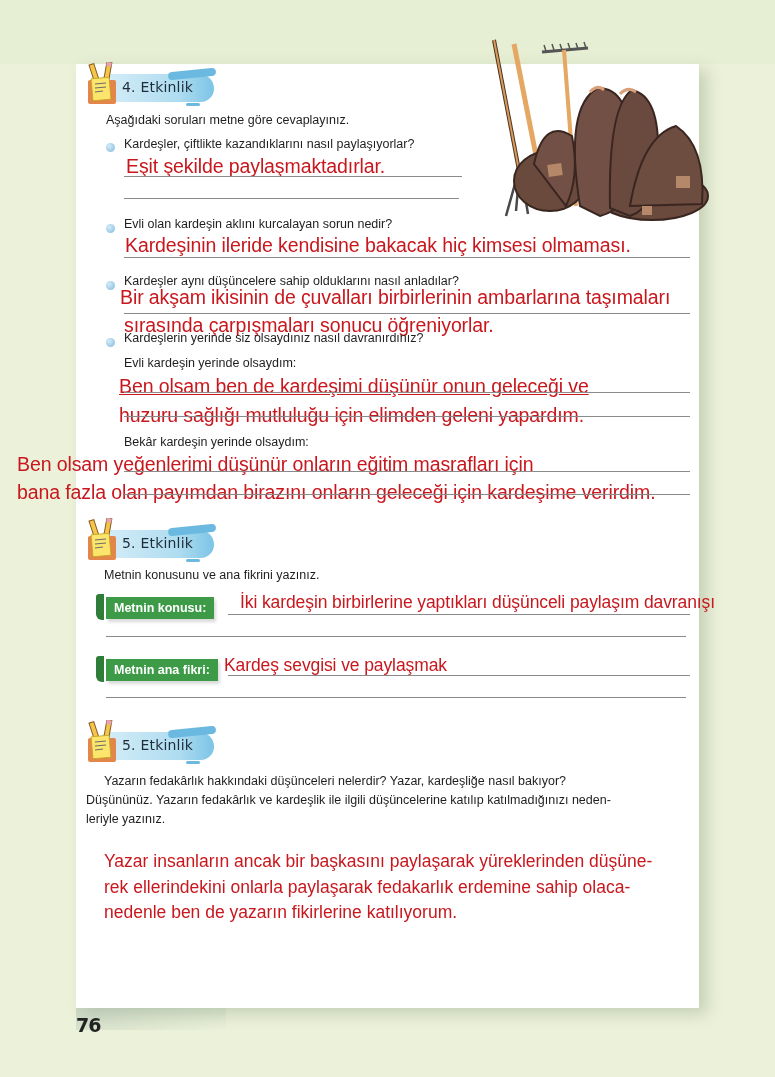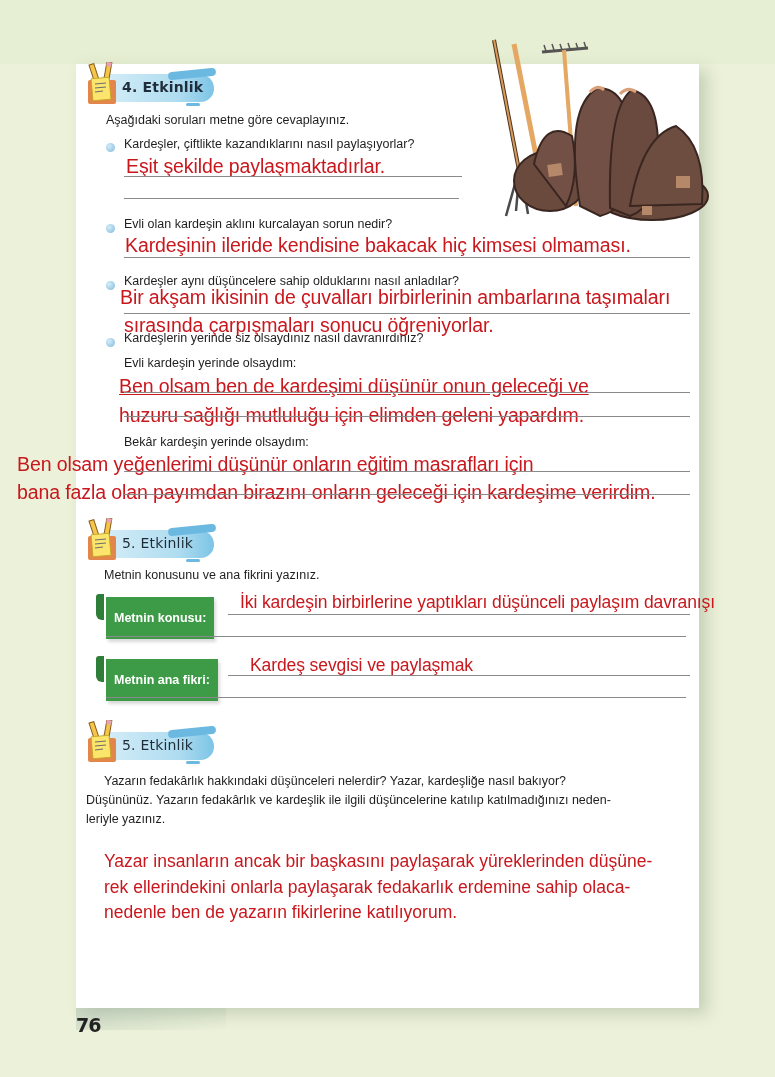--- a/index.html
+++ b/index.html
@@ -46,21 +46,21 @@
             background: radial-gradient(circle at 35% 35%, #d4ecf8, #7fb9dc); }
   .rule { position: absolute; height: 1px; background: #8a8a8a; }
   .ans {
     position: absolute; color: #c8171d; font-size: 19.5px; white-space: nowrap;
     font-family: "Liberation Sans", sans-serif; letter-spacing: -0.1px;
   }
   .ans-small { font-size: 17.5px; }
 
   .green-tag {
     position: absolute; height: 22px; background: #3d9b47; color: #fff;
-    font-weight: bold; font-size: 12.5px; line-height: 22px; padding: 10px 8px;
+    font-weight: bold; font-size: 12.5px; line-height: 22px; padding: 0 8px;
     box-shadow: 2px 3px 3px rgba(0,0,0,0.15);
   }
   .green-tab {
     position: absolute; width: 8px; height: 26px; background: #2e7d38;
     border-radius: 3px 0 0 6px;
   }
 
   .para { position: absolute; font-size: 12.5px; color: #1e1e1e; line-height: 19px; }
   .answer-block {
     position: absolute; color: #c8171d; font-size: 17.5px; line-height: 25.5px;
@@ -96,21 +96,21 @@
   <path d="M130 172 Q128 70 152 54 Q180 60 178 120 Q176 172 150 180 Z" fill="#6a4a3f" stroke="#3a2620" stroke-width="2"></path>
   <path d="M150 170 Q162 100 196 90 Q226 110 222 168 Z" fill="#6e4d41" stroke="#3a2620" stroke-width="2"></path>
   <path d="M54 128 Q64 82 92 100 Q100 140 86 170 Z" fill="#735045" stroke="#3a2620" stroke-width="2"></path>
   <rect x="68" y="128" width="14" height="12" fill="#b48868" transform="rotate(-8 75 134)"></rect>
   <rect x="196" y="140" width="14" height="12" fill="#b48868"></rect>
   <rect x="162" y="170" width="10" height="9" fill="#b48868"></rect>
   <path d="M110 56 Q118 48 124 54" stroke="#d9a07a" stroke-width="3" fill="none"></path>
   <path d="M140 58 Q148 50 156 56" stroke="#d9a07a" stroke-width="3" fill="none"></path>
 </svg>
 
-<div class="badge" style="left:78px; top:68px;font-weight:bold;">
+<div class="badge" style="left:78px; top:68px;">
   <div class="pill"></div>
   <div class="pill-stroke"></div>
   <div class="pill-dot"></div>
   <svg class="icon" viewBox="0 0 34 44">
     <rect x="6" y="2" width="5" height="20" fill="#f3c64a" stroke="#8a5a20" stroke-width="1" transform="rotate(-18 8 12)"></rect>
     <rect x="19" y="0" width="5" height="22" fill="#f3c64a" stroke="#8a5a20" stroke-width="1" transform="rotate(10 21 11)"></rect>
     <rect x="19" y="0" width="5" height="4" fill="#e7a3b5" transform="rotate(10 21 11)"></rect>
     <rect x="2" y="18" width="28" height="24" rx="2" fill="#e2864a"></rect>
     <rect x="6" y="16" width="18" height="22" fill="#fbe56d" stroke="#c4a420" stroke-width="0.8" transform="rotate(-5 15 27)"></rect>
     <line x1="9" y1="22" x2="20" y2="21" stroke="#6b6b6b" stroke-width="1"></line>
@@ -174,21 +174,21 @@
 <div class="q-text" style="left:104px; top:568px;">Metnin konusunu ve ana fikrini yazınız.</div>
 
 <div class="green-tab" style="left:96px; top:594px;"></div>
 <div class="green-tag" style="left:106px; top:597px;">Metnin konusu:</div>
 <div class="ans ans-small" style="left:240px; top:592px;">İki kardeşin birbirlerine yaptıkları düşünceli paylaşım davranışı</div>
 <div class="rule" style="left:228px; top:614px; width:462px;"></div>
 <div class="rule" style="left:106px; top:636px; width:580px;"></div>
 
 <div class="green-tab" style="left:96px; top:656px;"></div>
 <div class="green-tag" style="left:106px; top:659px;">Metnin ana fikri:</div>
-<div class="ans ans-small" style="left:250px; top:655px;">Kardeş sevgisi ve paylaşmak</div>
+<div class="ans ans-small" style="left:224px; top:655px;">Kardeş sevgisi ve paylaşmak</div>
 <div class="rule" style="left:228px; top:675px; width:462px;"></div>
 <div class="rule" style="left:106px; top:697px; width:580px;"></div>
 
 <div class="badge" style="left:78px; top:726px;">
   <div class="pill"></div>
   <div class="pill-stroke"></div>
   <div class="pill-dot"></div>
   <svg class="icon" viewBox="0 0 34 44">
     <rect x="6" y="2" width="5" height="20" fill="#f3c64a" stroke="#8a5a20" stroke-width="1" transform="rotate(-18 8 12)"></rect>
     <rect x="19" y="0" width="5" height="22" fill="#f3c64a" stroke="#8a5a20" stroke-width="1" transform="rotate(10 21 11)"></rect>

